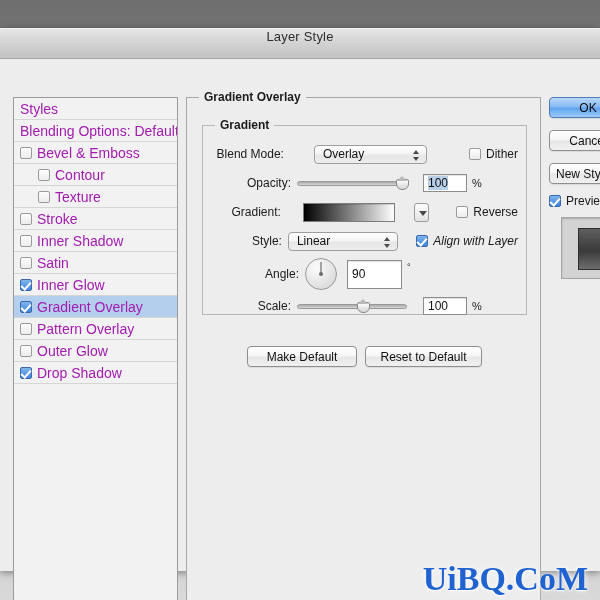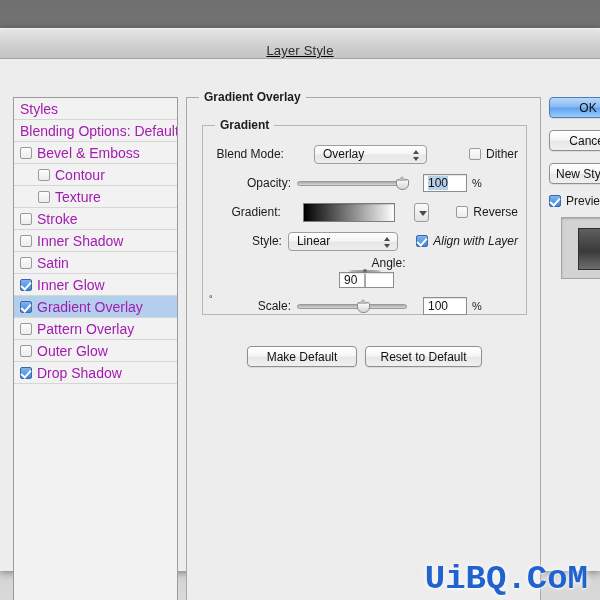--- a/index.html
+++ b/index.html
@@ -21,21 +21,21 @@
     width: 600px; height: 542px;
     background: #ededed;
     box-shadow: 0 2px 8px rgba(0,0,0,0.45);
   }
   #titlebar {
     position: relative;
     height: 29px;
     background: linear-gradient(to bottom, #e6e6e6 0%, #d2d2d2 50%, #c3c3c3 100%);
     border-bottom: 1px solid #a3a3a3;
     border-top: 1px solid #f3f3f3;
-    display: flex; align-items: flex-end; justify-content: center; text-decoration: underline;
+    display: flex; align-items: flex-start; justify-content: center;
   }
   #titlebar .title {
     font-size: 13px;
     color: #2e2e2e;
     font-weight: normal;
     letter-spacing: 0.2px;
   }
   #dialog-body {
     position: relative;
     width: 600px; height: 512px;
@@ -315,21 +315,21 @@
 
   
   #watermark {
     position: absolute;
     right: 12px; bottom: 2px;
     font-size: 34px;
     font-weight: bold;
     color: #1f62d0;
     letter-spacing: 0px;
     text-shadow: 0 0 6px rgba(255,255,255,0.9), 0 1px 1px rgba(255,255,255,0.9);
-    font-family: Liberation Mono, monospace;
+    font-family: Liberation Serif, serif;
   }
 </style>
 </head>
 <body>
 
 <div id="root">
 
   <div id="window">
 
     <div id="titlebar">
@@ -452,21 +452,21 @@
             <div class="select" style="width:122px; margin-left:6px;">
               <span>Linear</span>
               <span class="arrows"></span>
             </div>
             <div class="cbx" style="margin-left:18px;font-style:italic;">
               <span class="cb blue on"></span>
               <span>Align with Layer</span>
             </div>
           </div>
 
-          <div class="row" style="left:1px; top:130px; width:315px; height:36px;flex-direction:column;">
+          <div class="row" style="left:8px; top:130px; width:315px; height:36px;">
             <div class="rlabel" style="width:88px;">Angle:</div>
             <div class="dial" style="margin-left:6px;">
               <div class="needle"></div>
               <div class="hub"></div>
             </div>
             <div class="numfield" style="width:55px; height:29px; margin-left:10px;">
               <span>90</span>
             </div>
             <span class="unit" style="font-size:9px; align-self:flex-start; margin-top:6px;">°</span>
           </div>

